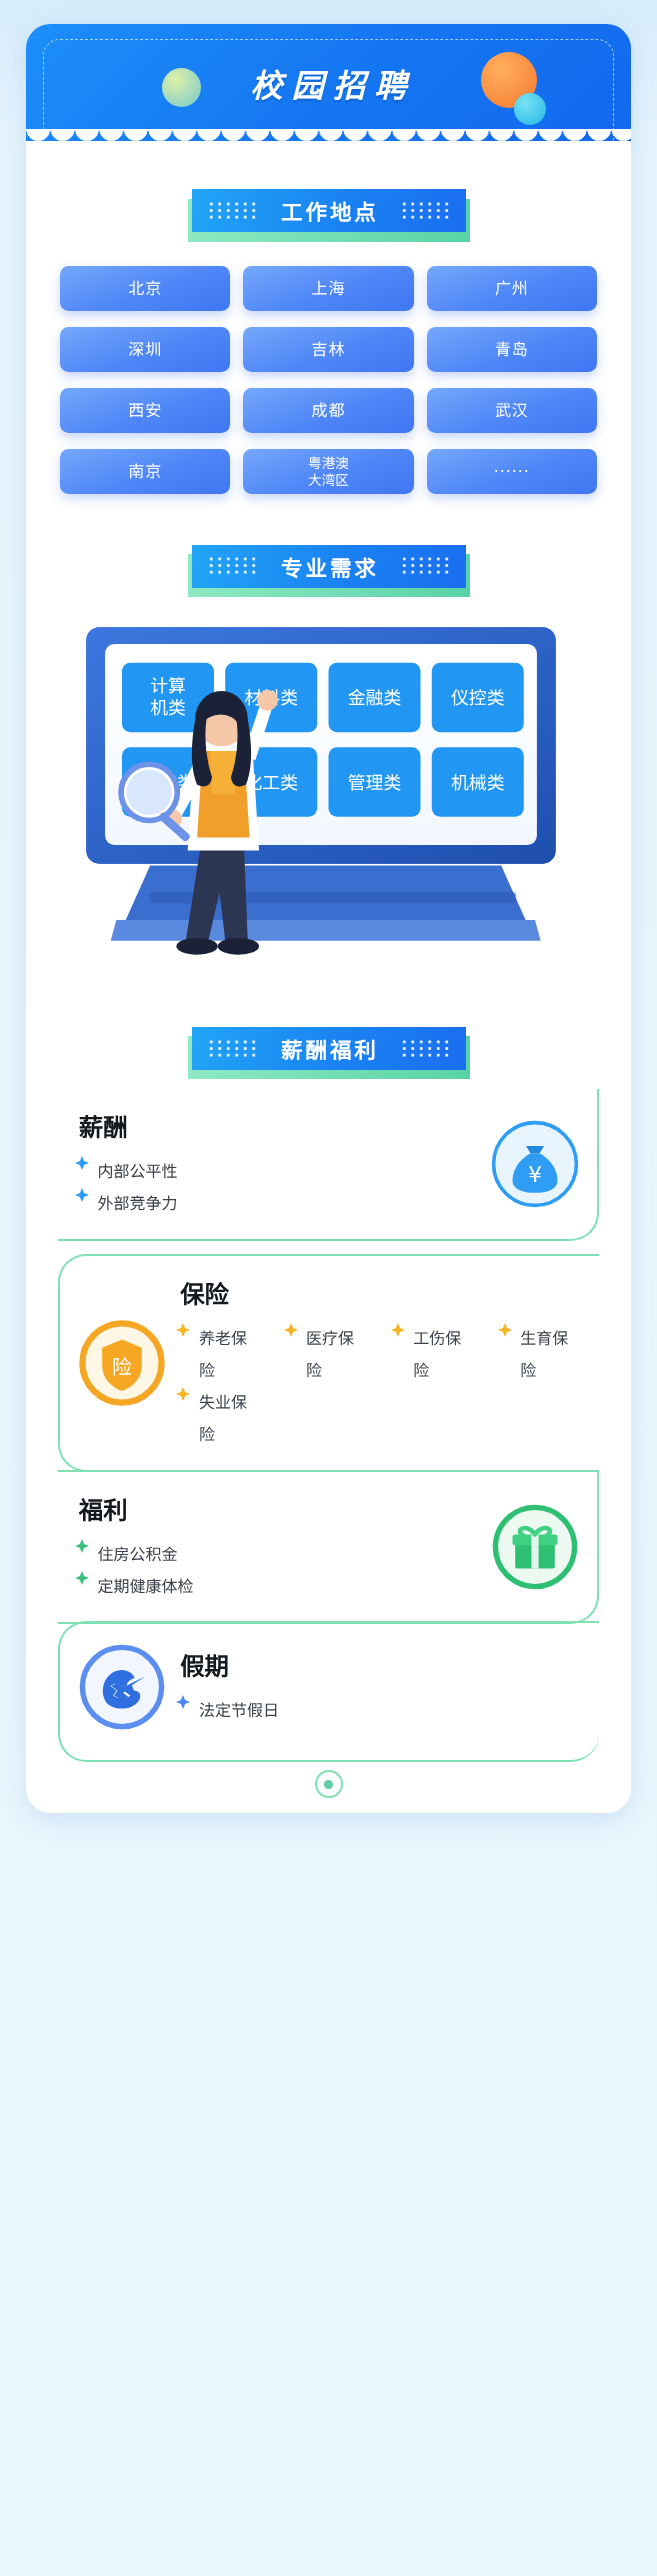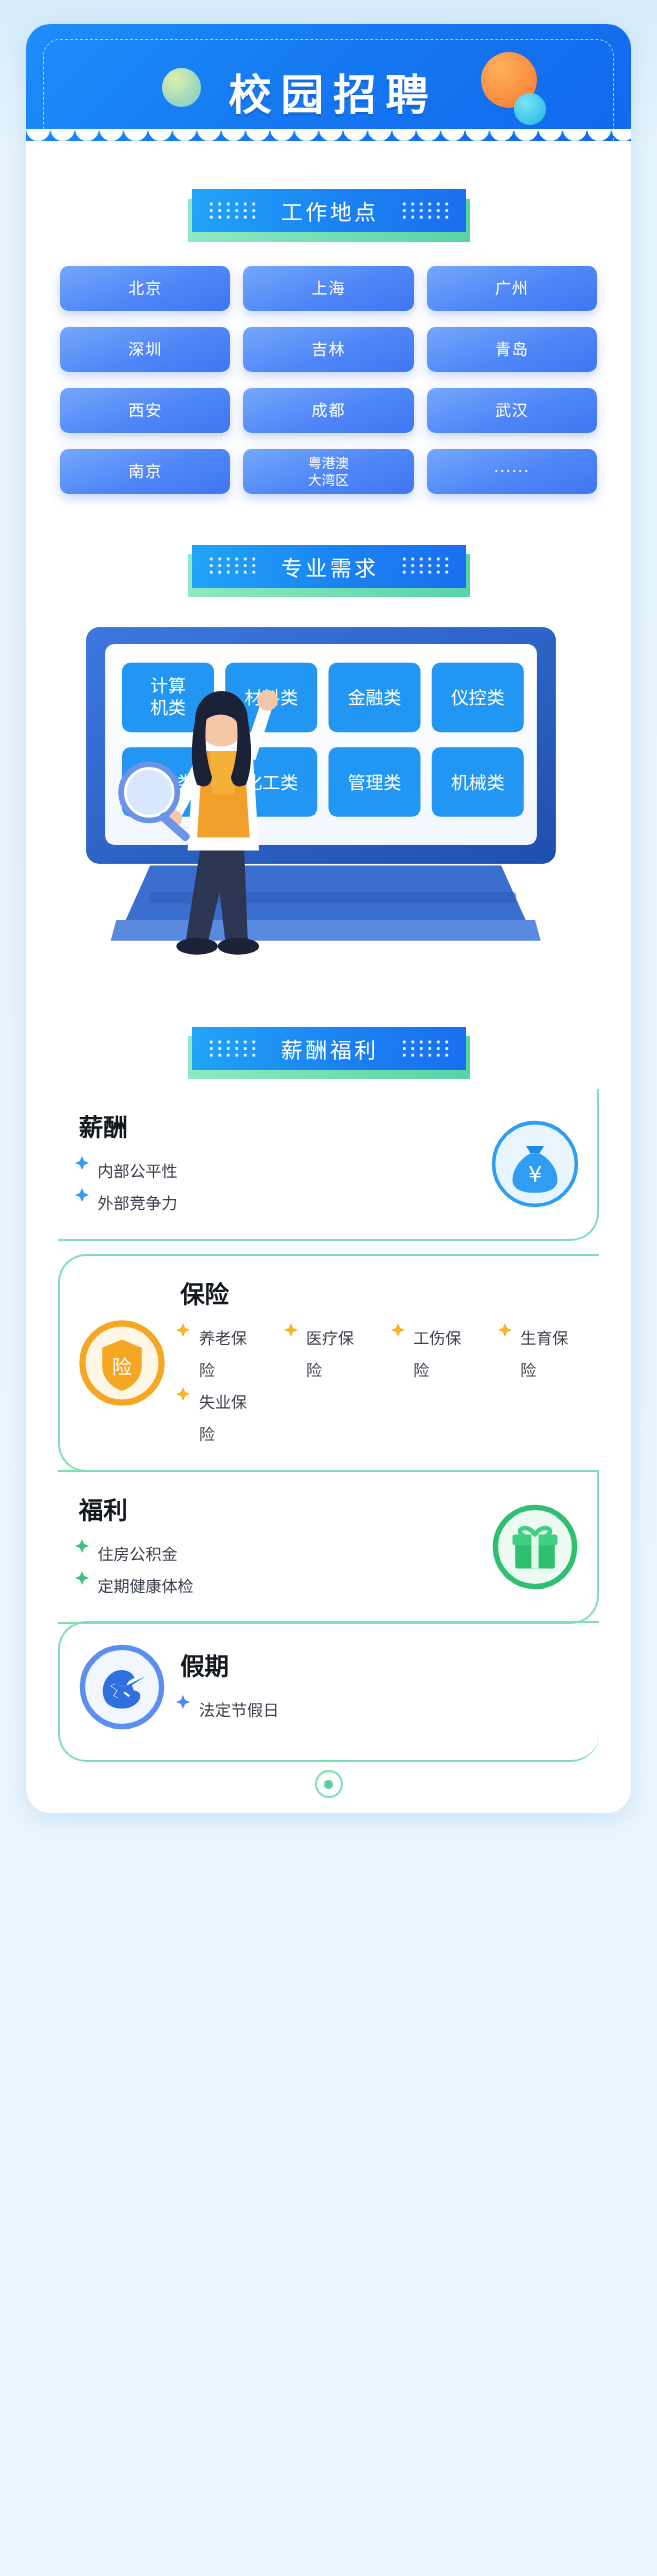--- a/index.html
+++ b/index.html
@@ -41,26 +41,27 @@
     border:1.9px dashed rgba(255,255,255,.62);
     border-radius:17px;
     border-bottom:none;
     pointer-events:none;
   }
   .header-title {
     position:absolute;
     left:0; right:0; top:36px;
     text-align:center;
     color:#ffffff;
-    font-size:43px;
+    font-size:32px;
     font-weight:bold;
     letter-spacing:9.4px;
     text-indent:9.4px;
     text-shadow:0 2.8px 0 rgba(10,80,170,.30);
     z-index:4;
+    font-style:italic;
   }
   .bubble {
     position:absolute;
     border-radius:50%;
     z-index:2;
   }
   .bubble-green {
     width:39px; height:39px;
     left:136px; top:44px;
     background:radial-gradient(circle at 35% 30%,#dff0a8 0%,#9fd8bf 60%,#7ec8c9 100%);
@@ -116,21 +117,21 @@
     height:43px;
     background:linear-gradient(100deg,#21a5f7 0%,#1a82f2 55%,#1a6ef0 100%);
     display:flex;
     align-items:center;
     justify-content:center;
     z-index:3;
   }
   .banner-txt {
     color:#ffffff;
     font-size:21.6px;
-    font-weight:normal;
+    font-weight:bold;
     letter-spacing:2.8px;
     text-indent:2.8px;
     position:relative;
     z-index:4;
   }
   .dots {
     position:absolute;
     top:50%;
     transform:translateY(-50%);
     width:51px; height:20.7px;

